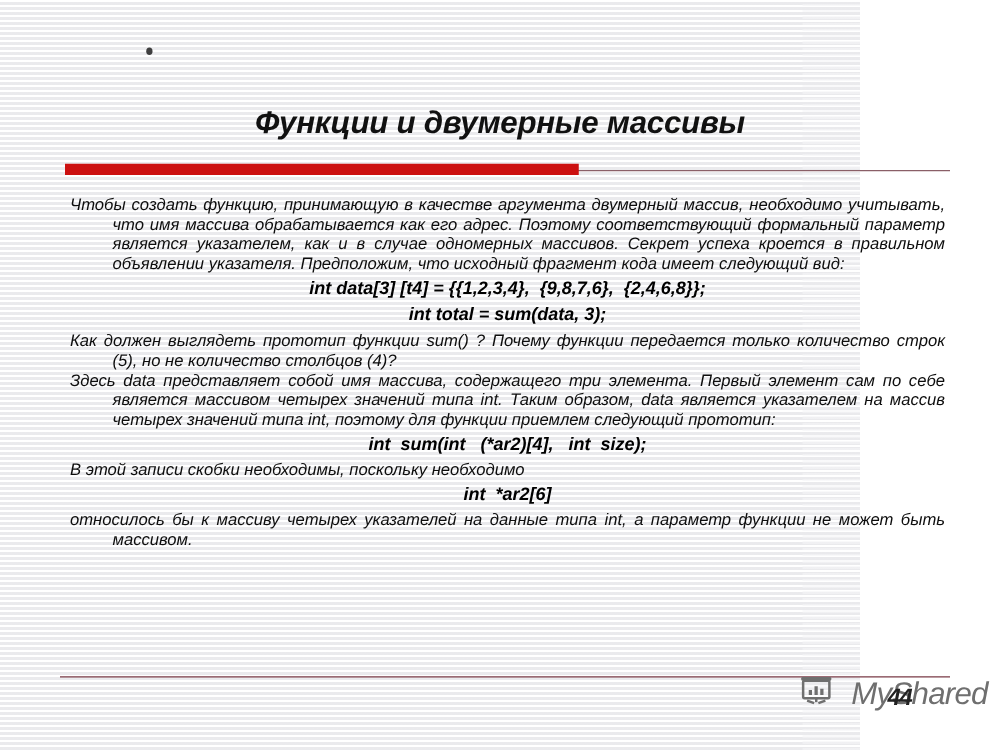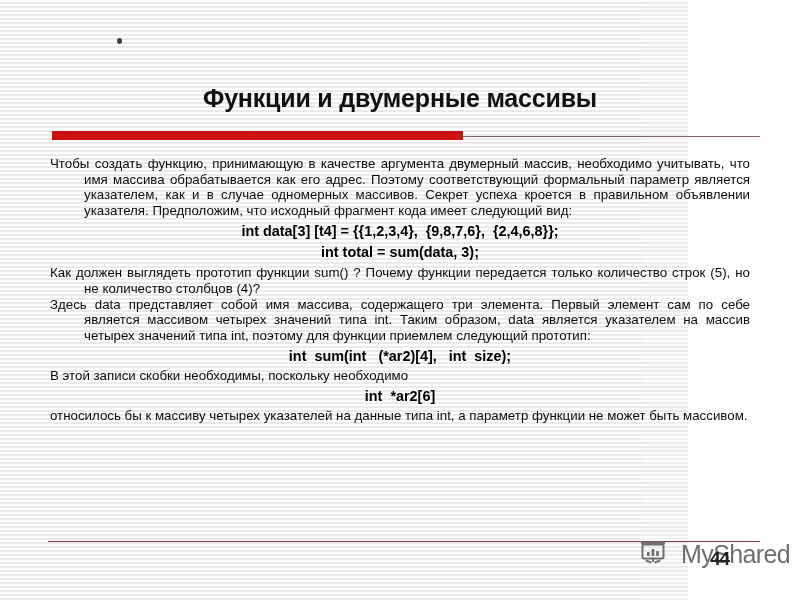--- a/index.html
+++ b/index.html
@@ -21,20 +21,21 @@
     height: 600px;
     background:
       repeating-linear-gradient(
         to bottom,
         rgba(255,255,255,1) 0px,
         rgba(255,255,255,1) 2px,
         rgba(233,233,236,0.95) 2px,
         rgba(233,233,236,0.95) 4px
       );
     box-sizing: border-box;
+    font-style: italic;
   }
 
   
   .scan-right {
     position: absolute;
     top: 0; right: 0;
     width: 46px; height: 600px;
     background:
       repeating-linear-gradient(
         to bottom,
@@ -74,21 +75,21 @@
     left: 52px;
     top: 131px;
     width: 411px;
     height: 9px;
     background: #cc1111;
   }
 
   
   .body-block {
     position: absolute;
-    left: 50px;
+    left: 56px;
     top: 156px;
     width: 700px;
     color: #0d0d0d;
   }
 
   p.para {
     margin: 0 0 0 0;
     font-size: 13.3px;
     line-height: 15.6px;
     text-align: justify;

